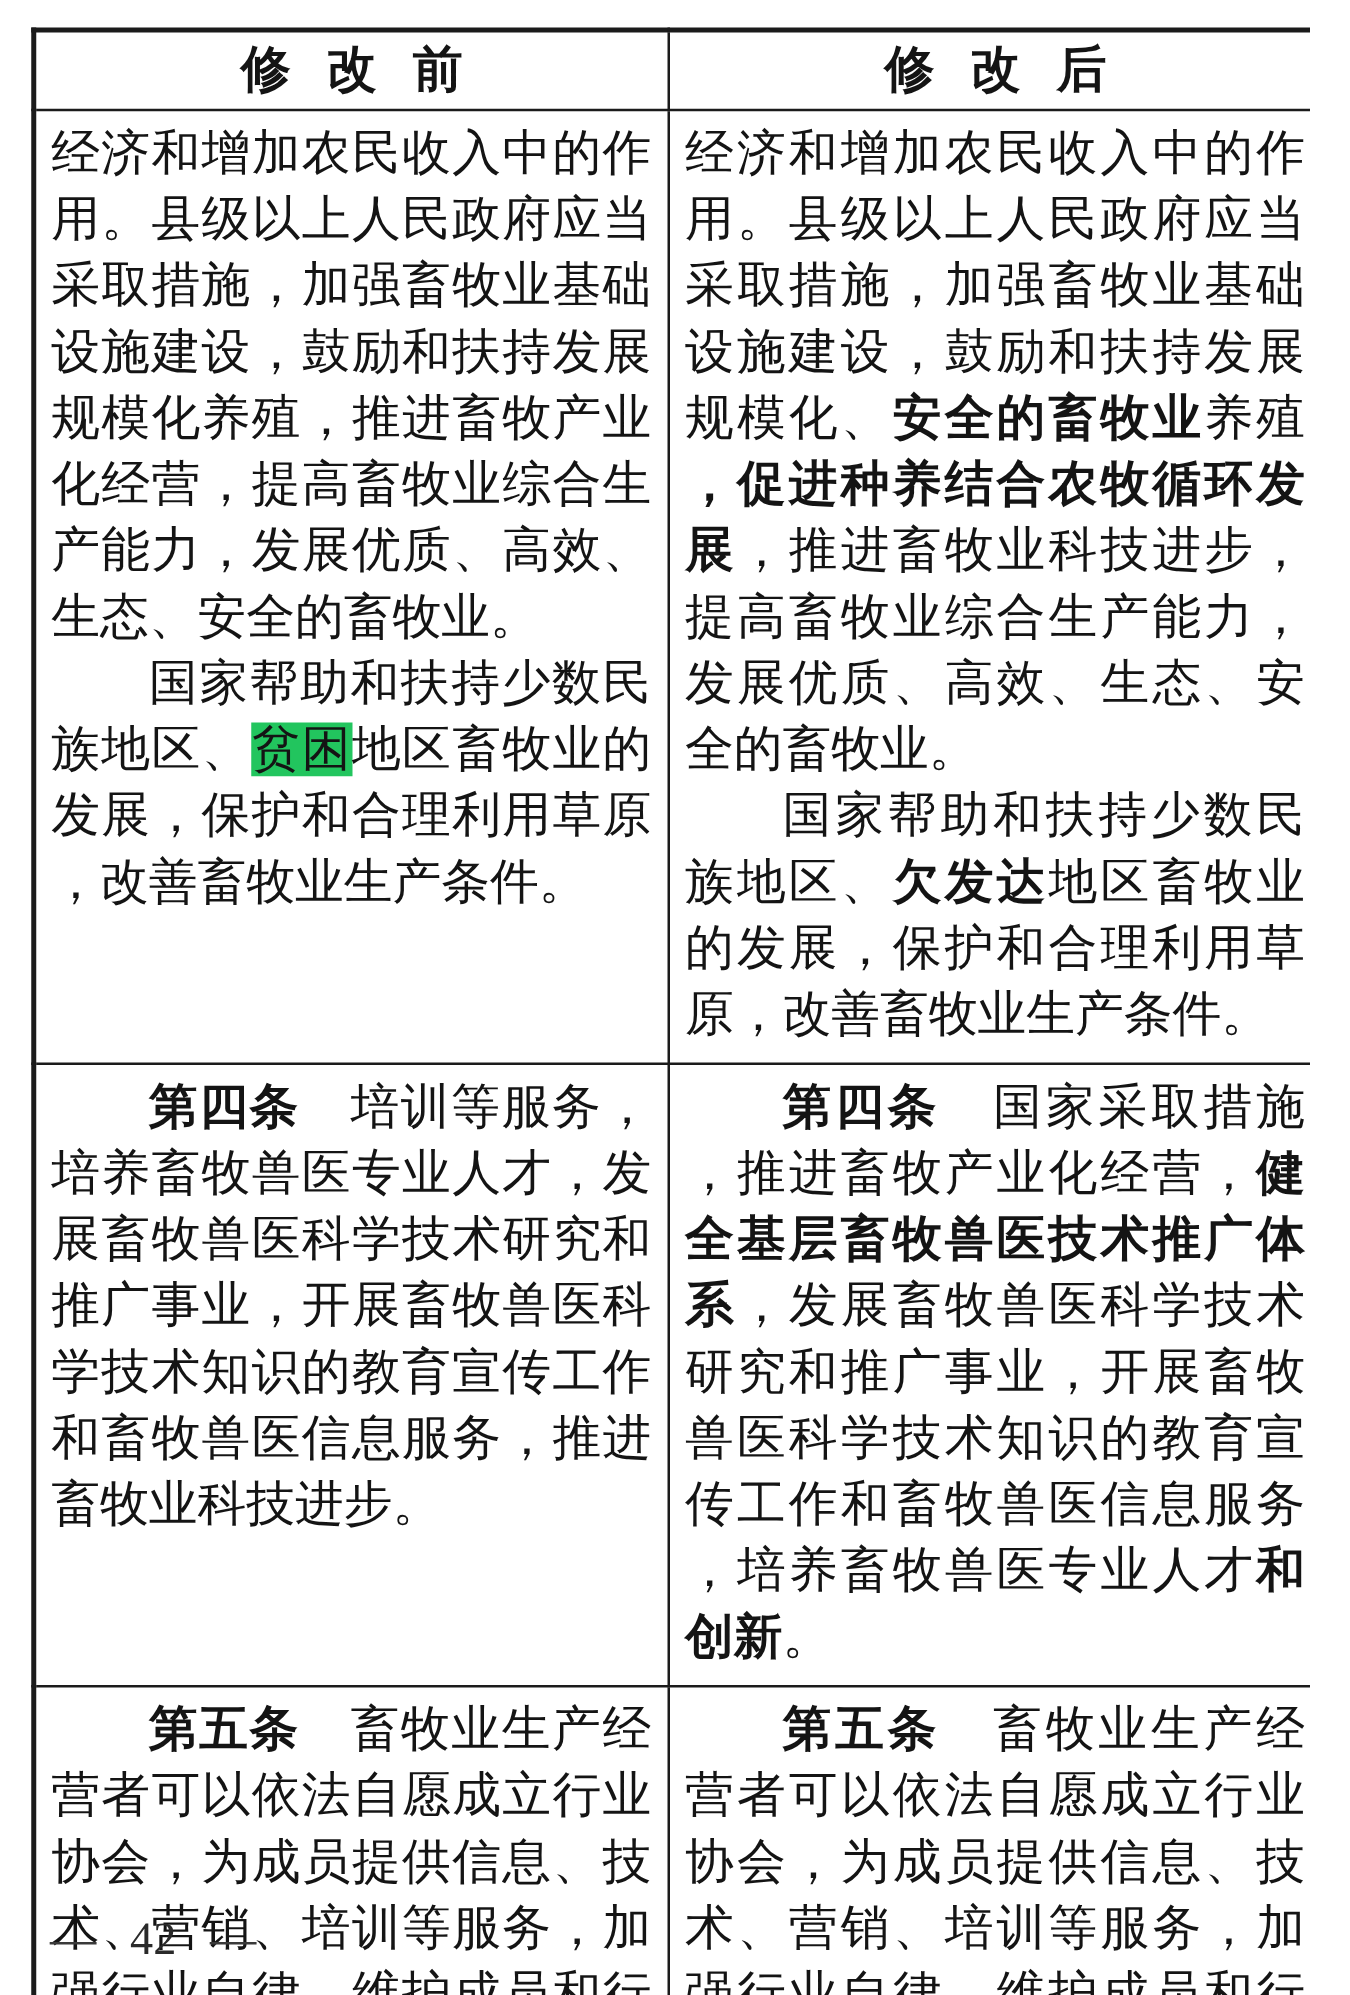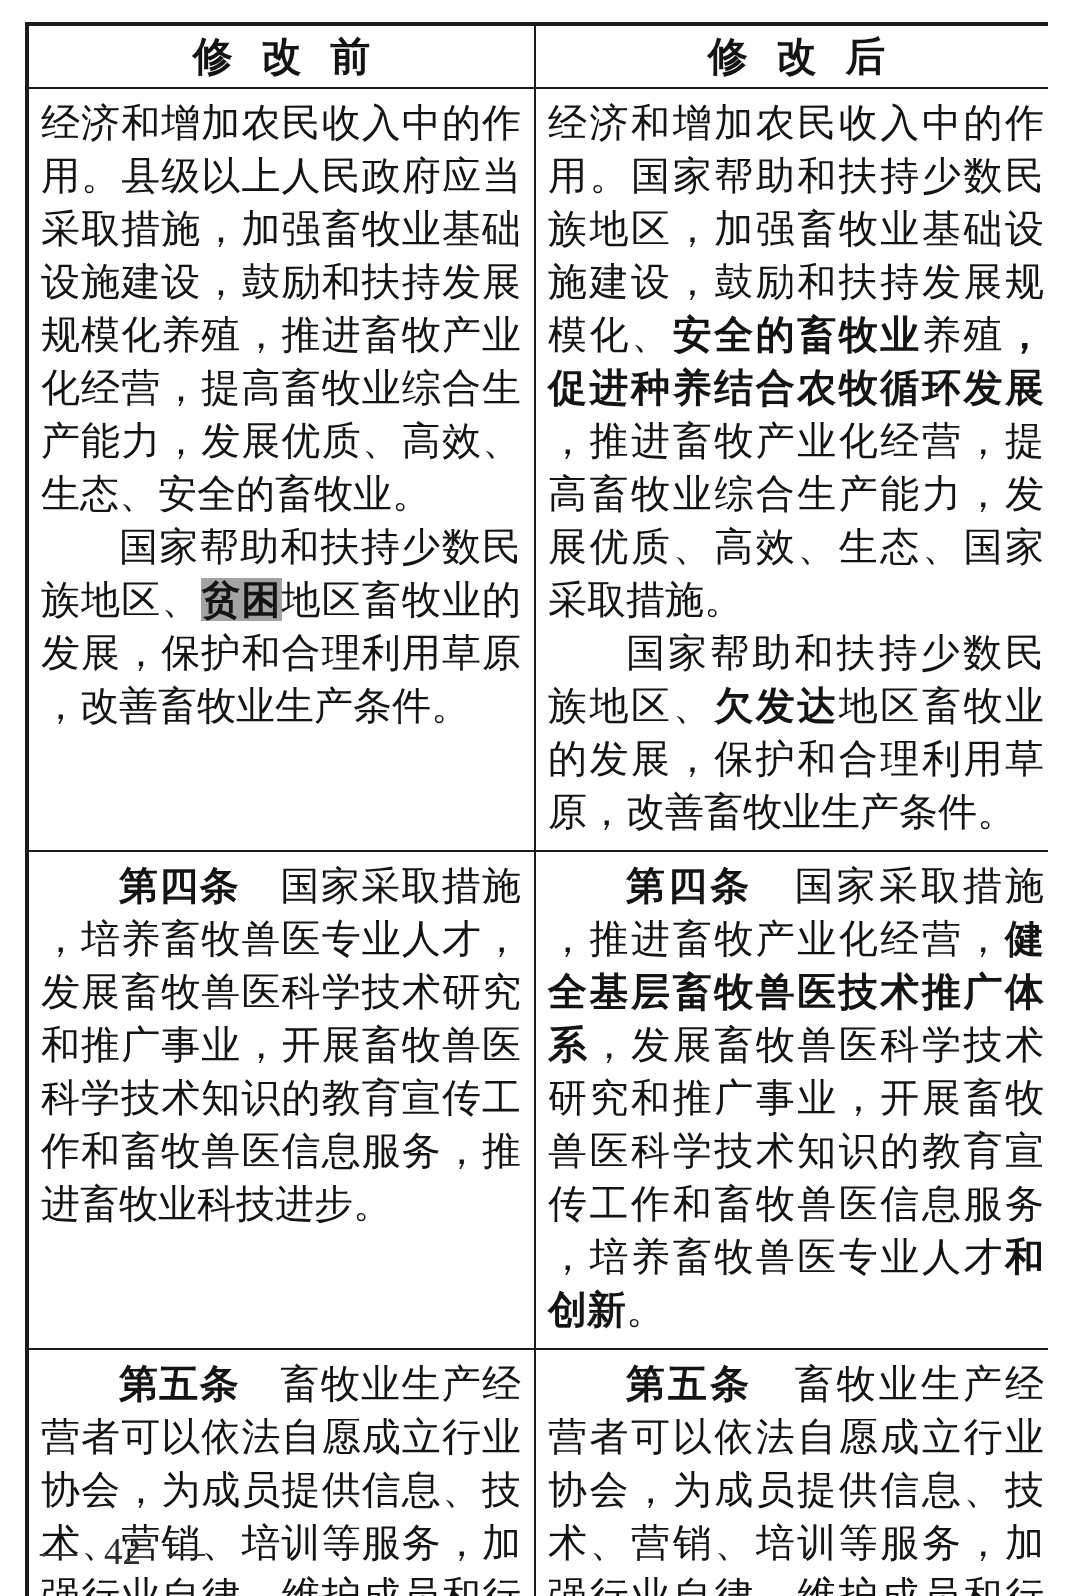--- a/index.html
+++ b/index.html
@@ -54,22 +54,21 @@
     text-justify: inter-character;
     word-break: break-all;
     line-break: anywhere;
   }
   .para.indent { text-indent: 2em; }
   .seg-bold {
     font-family: "Liberation Sans", sans-serif;
     font-weight: 700;
   }
   .seg-highlight {
-    background-color: #a3a3a3;
-    font-weight: bold;
+    background-color: #22c55e;
   }
   .page-footer {
     position: absolute;
     left: 40px;
     top: 1530px;
     display: flex;
     align-items: center;
     gap: 27px;
     font-size: 37px;
     color: #2a2a2a;
@@ -93,27 +92,27 @@
         <th>修改后</th>
       </tr>
     </thead>
     <tbody id="table-body">
         <tr class="row-0">
           <td>
             <div class="para"><span>经济和增加农民收入中的作用。县级以上人民政府应当采取措施，加强畜牧业基础设施建设，鼓励和扶持发展规模化养殖，推进畜牧产业化经营，提高畜牧业综合生产能力，发展优质、高效、生态、安全的畜牧业。</span></div>
             <div class="para indent"><span>国家帮助和扶持少数民族地区、</span><span class="seg-highlight">贫困</span><span>地区畜牧业的发展，保护和合理利用草原，改善畜牧业生产条件。</span></div>
           </td>
           <td>
-            <div class="para"><span>经济和增加农民收入中的作用。国家帮助和扶持少数民族地区，加强畜牧业基础设施建设，鼓励和扶持发展规模化、</span><span class="seg-bold">安全的畜牧业</span><span>养殖</span><span class="seg-bold">，促进种养结合农牧循环发展</span><span>，推进畜牧产业化经营，提高畜牧业综合生产能力，发展优质、高效、生态、国家采取措施。</span></div>
+            <div class="para"><span>经济和增加农民收入中的作用。县级以上人民政府应当采取措施，加强畜牧业基础设施建设，鼓励和扶持发展规模化、</span><span class="seg-bold">安全的畜牧业</span><span>养殖</span><span class="seg-bold">，促进种养结合农牧循环发展</span><span>，推进畜牧业科技进步，提高畜牧业综合生产能力，发展优质、高效、生态、安全的畜牧业。</span></div>
             <div class="para indent"><span>国家帮助和扶持少数民族地区、</span><span class="seg-bold">欠发达</span><span>地区畜牧业的发展，保护和合理利用草原，改善畜牧业生产条件。</span></div>
           </td>
         </tr>
         <tr class="row-1">
           <td>
-            <div class="para indent"><span class="seg-bold">第四条</span><span>　国家采取措施，培养畜牧兽医专业人才，发展畜牧兽医科学技术研究和推广事业，开展畜牧兽医科学技术知识的教育宣传工作和畜牧兽医信息服务，推进畜牧业科技进步。</span></div>
+            <div class="para indent"><span class="seg-bold">第四条</span><span>　培训等服务，培养畜牧兽医专业人才，发展畜牧兽医科学技术研究和推广事业，开展畜牧兽医科学技术知识的教育宣传工作和畜牧兽医信息服务，推进畜牧业科技进步。</span></div>
           </td>
           <td>
             <div class="para indent"><span class="seg-bold">第四条</span><span>　国家采取措施，推进畜牧产业化经营，</span><span class="seg-bold">健全基层畜牧兽医技术推广体系</span><span>，发展畜牧兽医科学技术研究和推广事业，开展畜牧兽医科学技术知识的教育宣传工作和畜牧兽医信息服务，培养畜牧兽医专业人才</span><span class="seg-bold">和创新</span><span>。</span></div>
           </td>
         </tr>
         <tr class="row-2">
           <td>
             <div class="para indent"><span class="seg-bold">第五条</span><span>　畜牧业生产经营者可以依法自愿成立行业协会，为成员提供信息、技术、营销、培训等服务，加强行业自律，维护成员和行业利益。</span></div>
           </td>
           <td>

